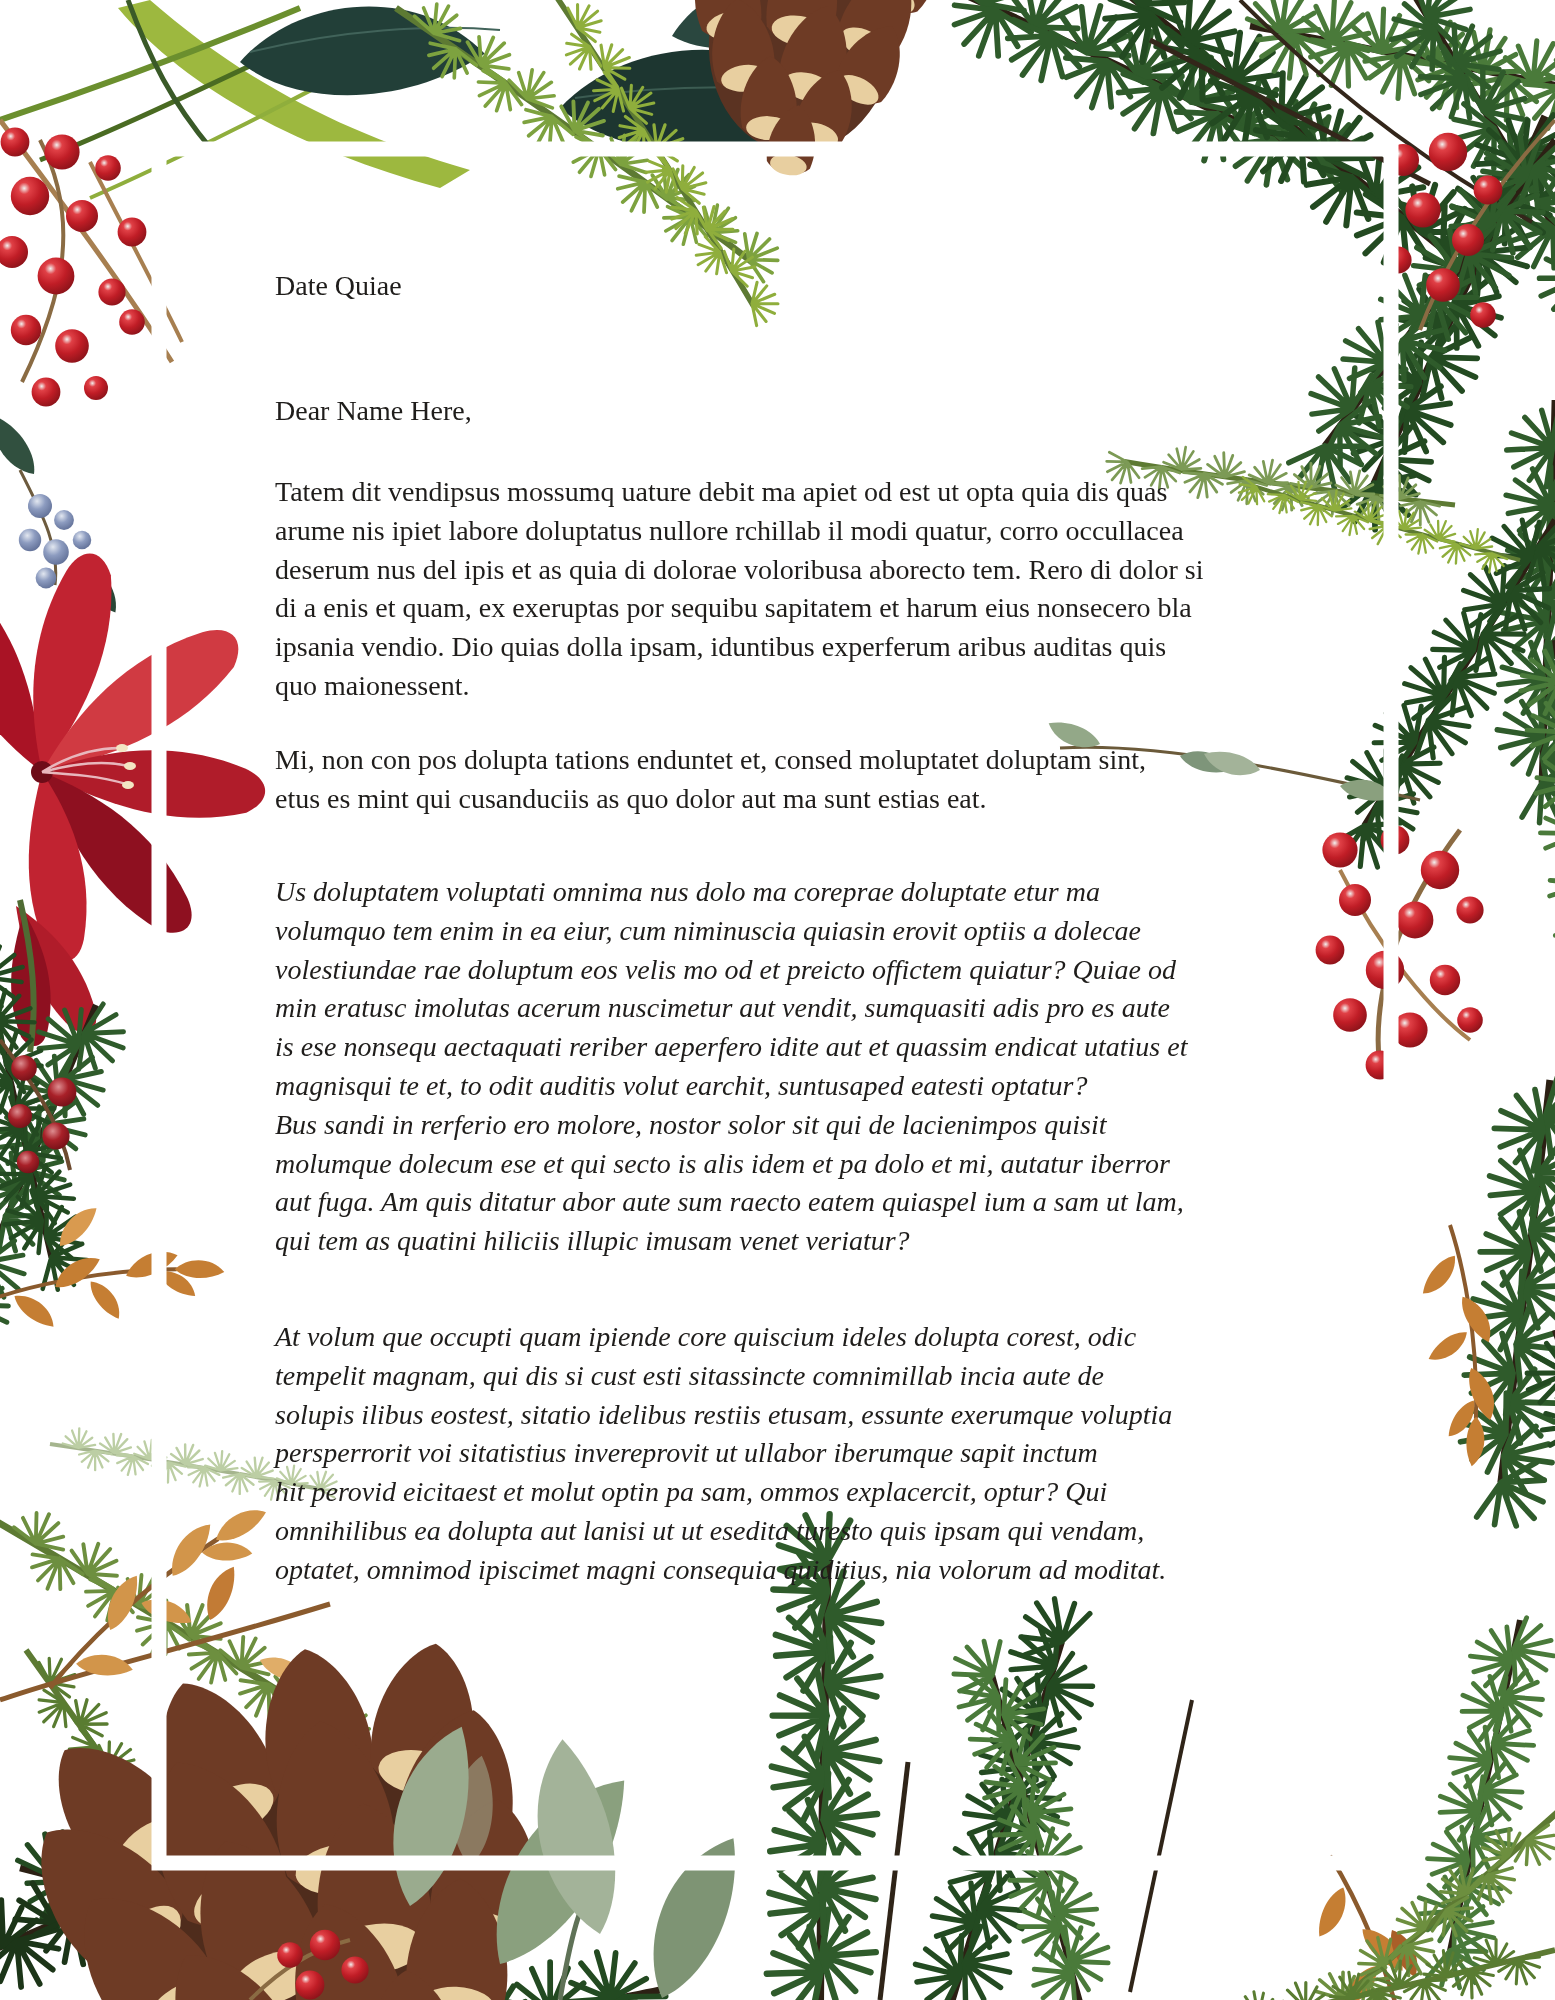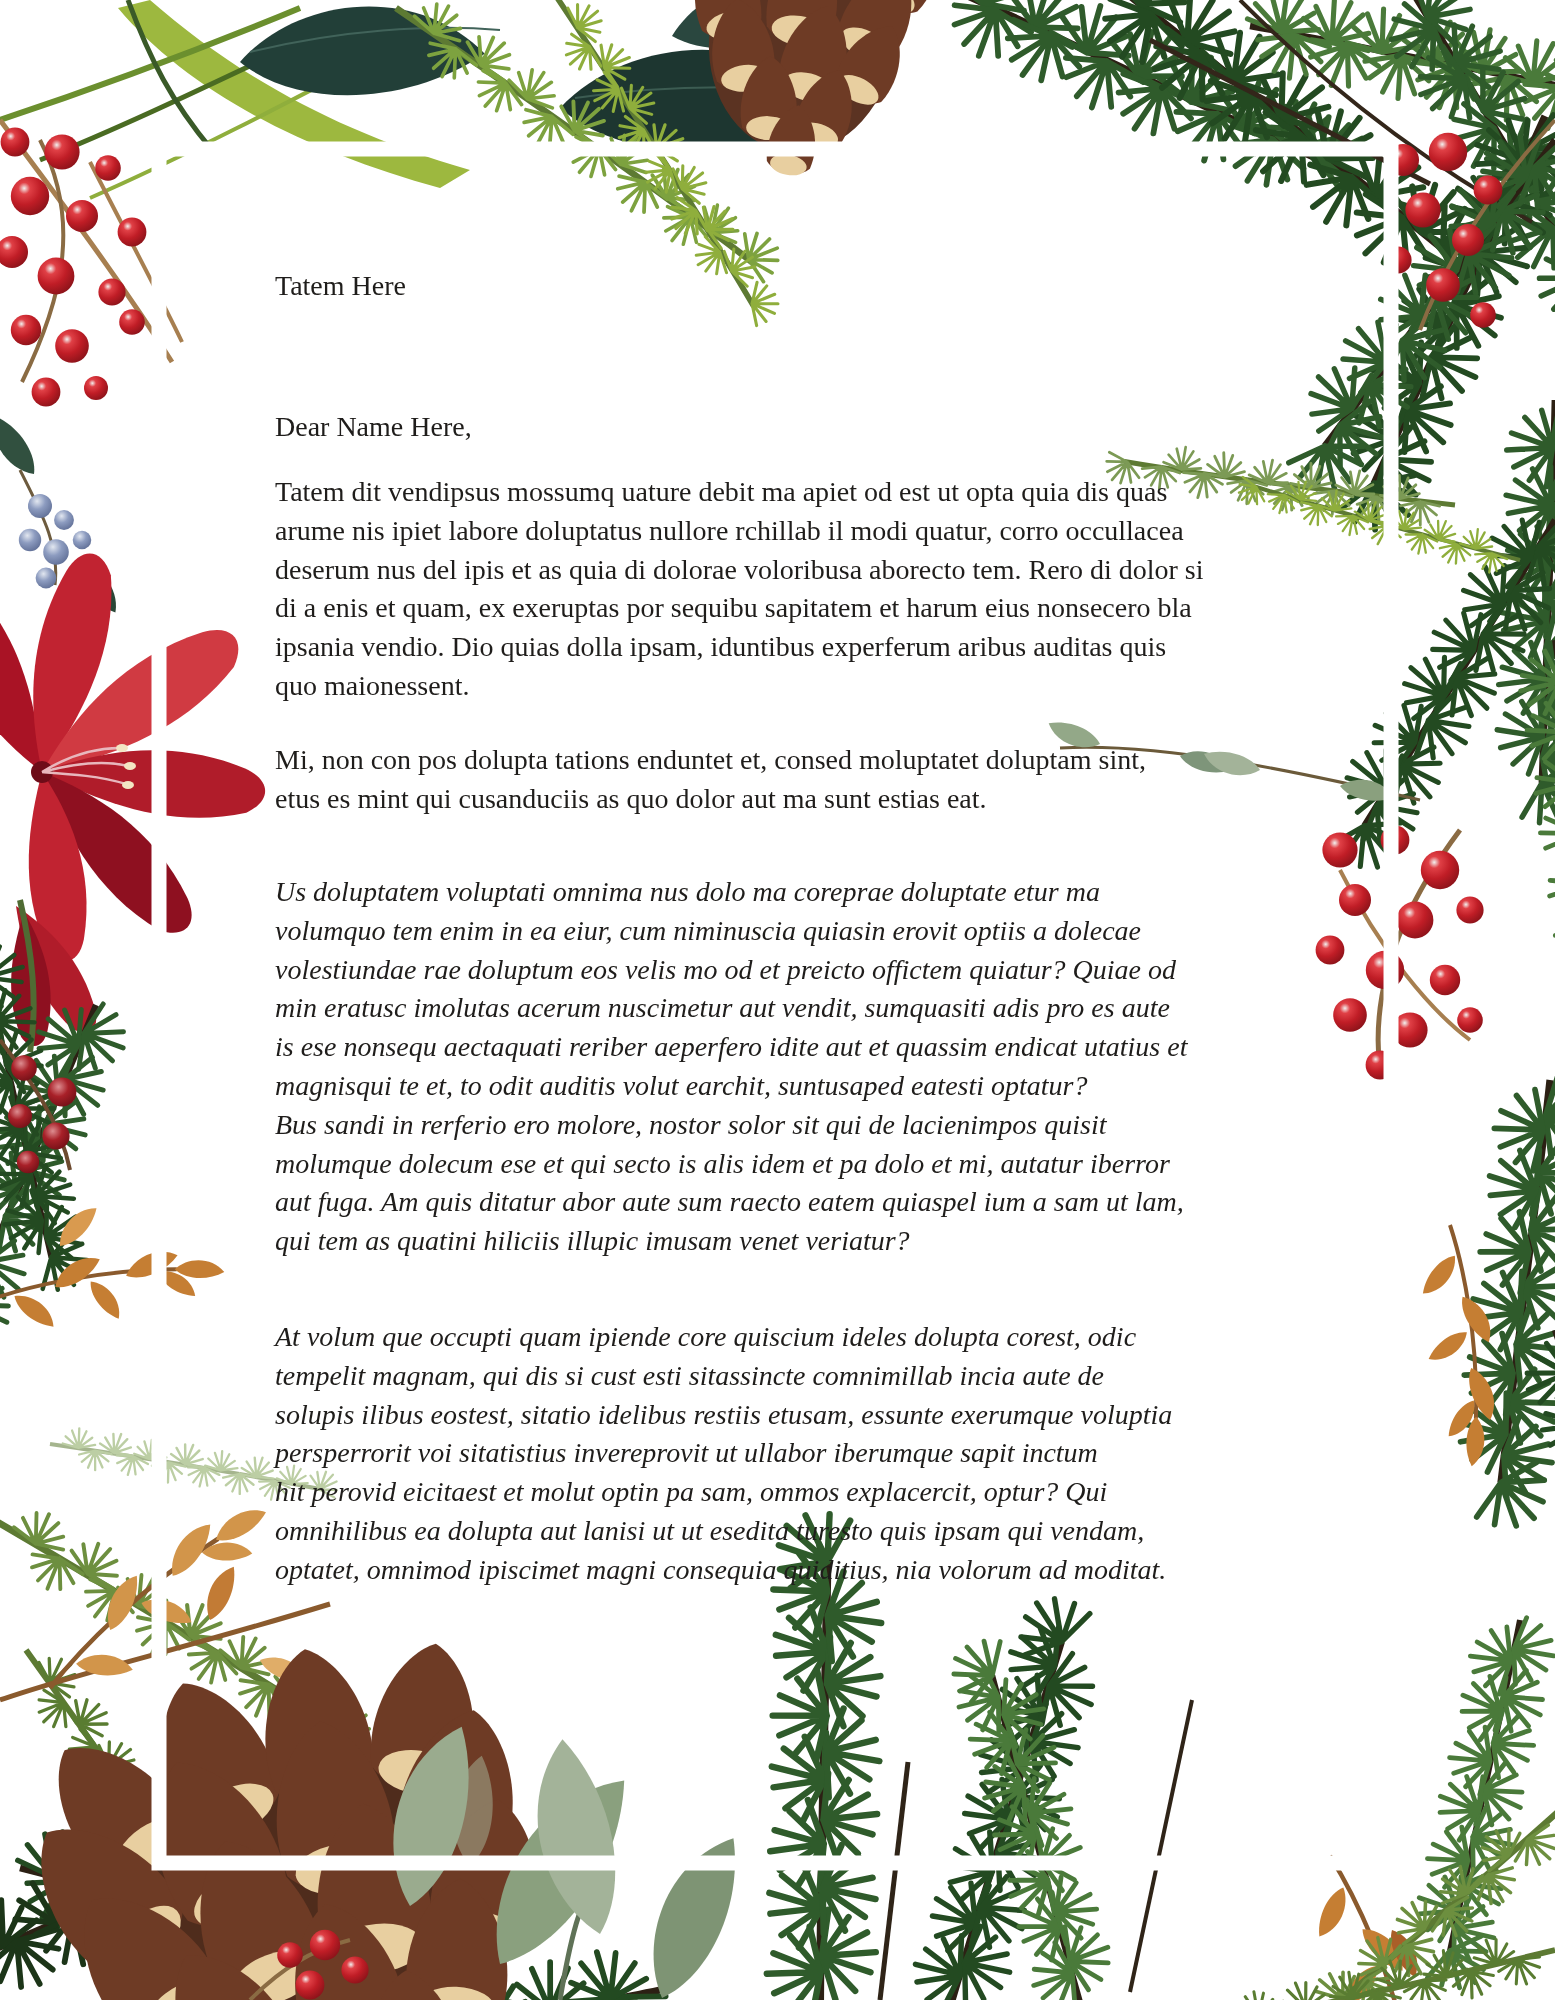--- a/index.html
+++ b/index.html
@@ -7,21 +7,21 @@
     width:1555px;height:2000px;position:relative;background:#ffffff;
     overflow:hidden;font-family:"Liberation Serif",serif;
   }
   .collage{position:absolute;left:0;top:0;width:1555px;height:2000px;display:block;}
   .letter{
     position:absolute;left:275px;top:0;width:1120px;height:2000px;
     color:#1f1d1b;font-size:28px;line-height:38.8px;pointer-events:none;
   }
   .letter .block{position:absolute;left:0;white-space:pre-line;}
   .b-date{top:267px;}
-  .b-salutation{top:408px;text-align:right;}
+  .b-salutation{top:392px;text-align:right;}
   .b-p1{top:473px;}
   .b-p2{top:741px;}
   .b-p3{top:873px;font-style:italic;}
   .b-p4{top:1318px;font-style:italic;}
   .b-closing{top:1638px;}
 </style>
 </head>
 <body>
 
 <svg class="collage" viewBox="0 0 1555 2000" aria-hidden="true">
@@ -326,21 +326,21 @@
   </g>
   <g stroke="#6d8f3f">
     <use href="#cedar" transform="translate(1560,1810) rotate(140) scale(1.8)"></use>
     <use href="#cedar" transform="translate(1555,1950) rotate(168) scale(1.6)" stroke="#597c31"></use>
   </g>
 
   <rect x="159" y="149" width="1232" height="1714" fill="none" stroke="#ffffff" stroke-width="15"></rect>
 </svg>
 
 <div class="letter">
-  <div class="block b-date">Tatem Here</div>
+  <div class="block b-date">Date Quiae</div>
   <div class="block b-salutation">Dear Name Here,</div>
   <div class="block b-p1">Tatem dit vendipsus mossumq uature debit ma apiet od est ut opta quia dis quas
 arume nis ipiet labore doluptatus nullore rchillab il modi quatur, corro occullacea
 deserum nus del ipis et as quia di dolorae voloribusa aborecto tem. Rero di dolor si
 di a enis et quam, ex exeruptas por sequibu sapitatem et harum eius nonsecero bla
 ipsania vendio. Dio quias dolla ipsam, iduntibus experferum aribus auditas quis
 quo maionessent.</div>
   <div class="block b-p2">Mi, non con pos dolupta tations enduntet et, consed moluptatet doluptam sint,
 etus es mint qui cusanduciis as quo dolor aut ma sunt estias eat.</div>
   <div class="block b-p3">Us doluptatem voluptati omnima nus dolo ma coreprae doluptate etur ma

